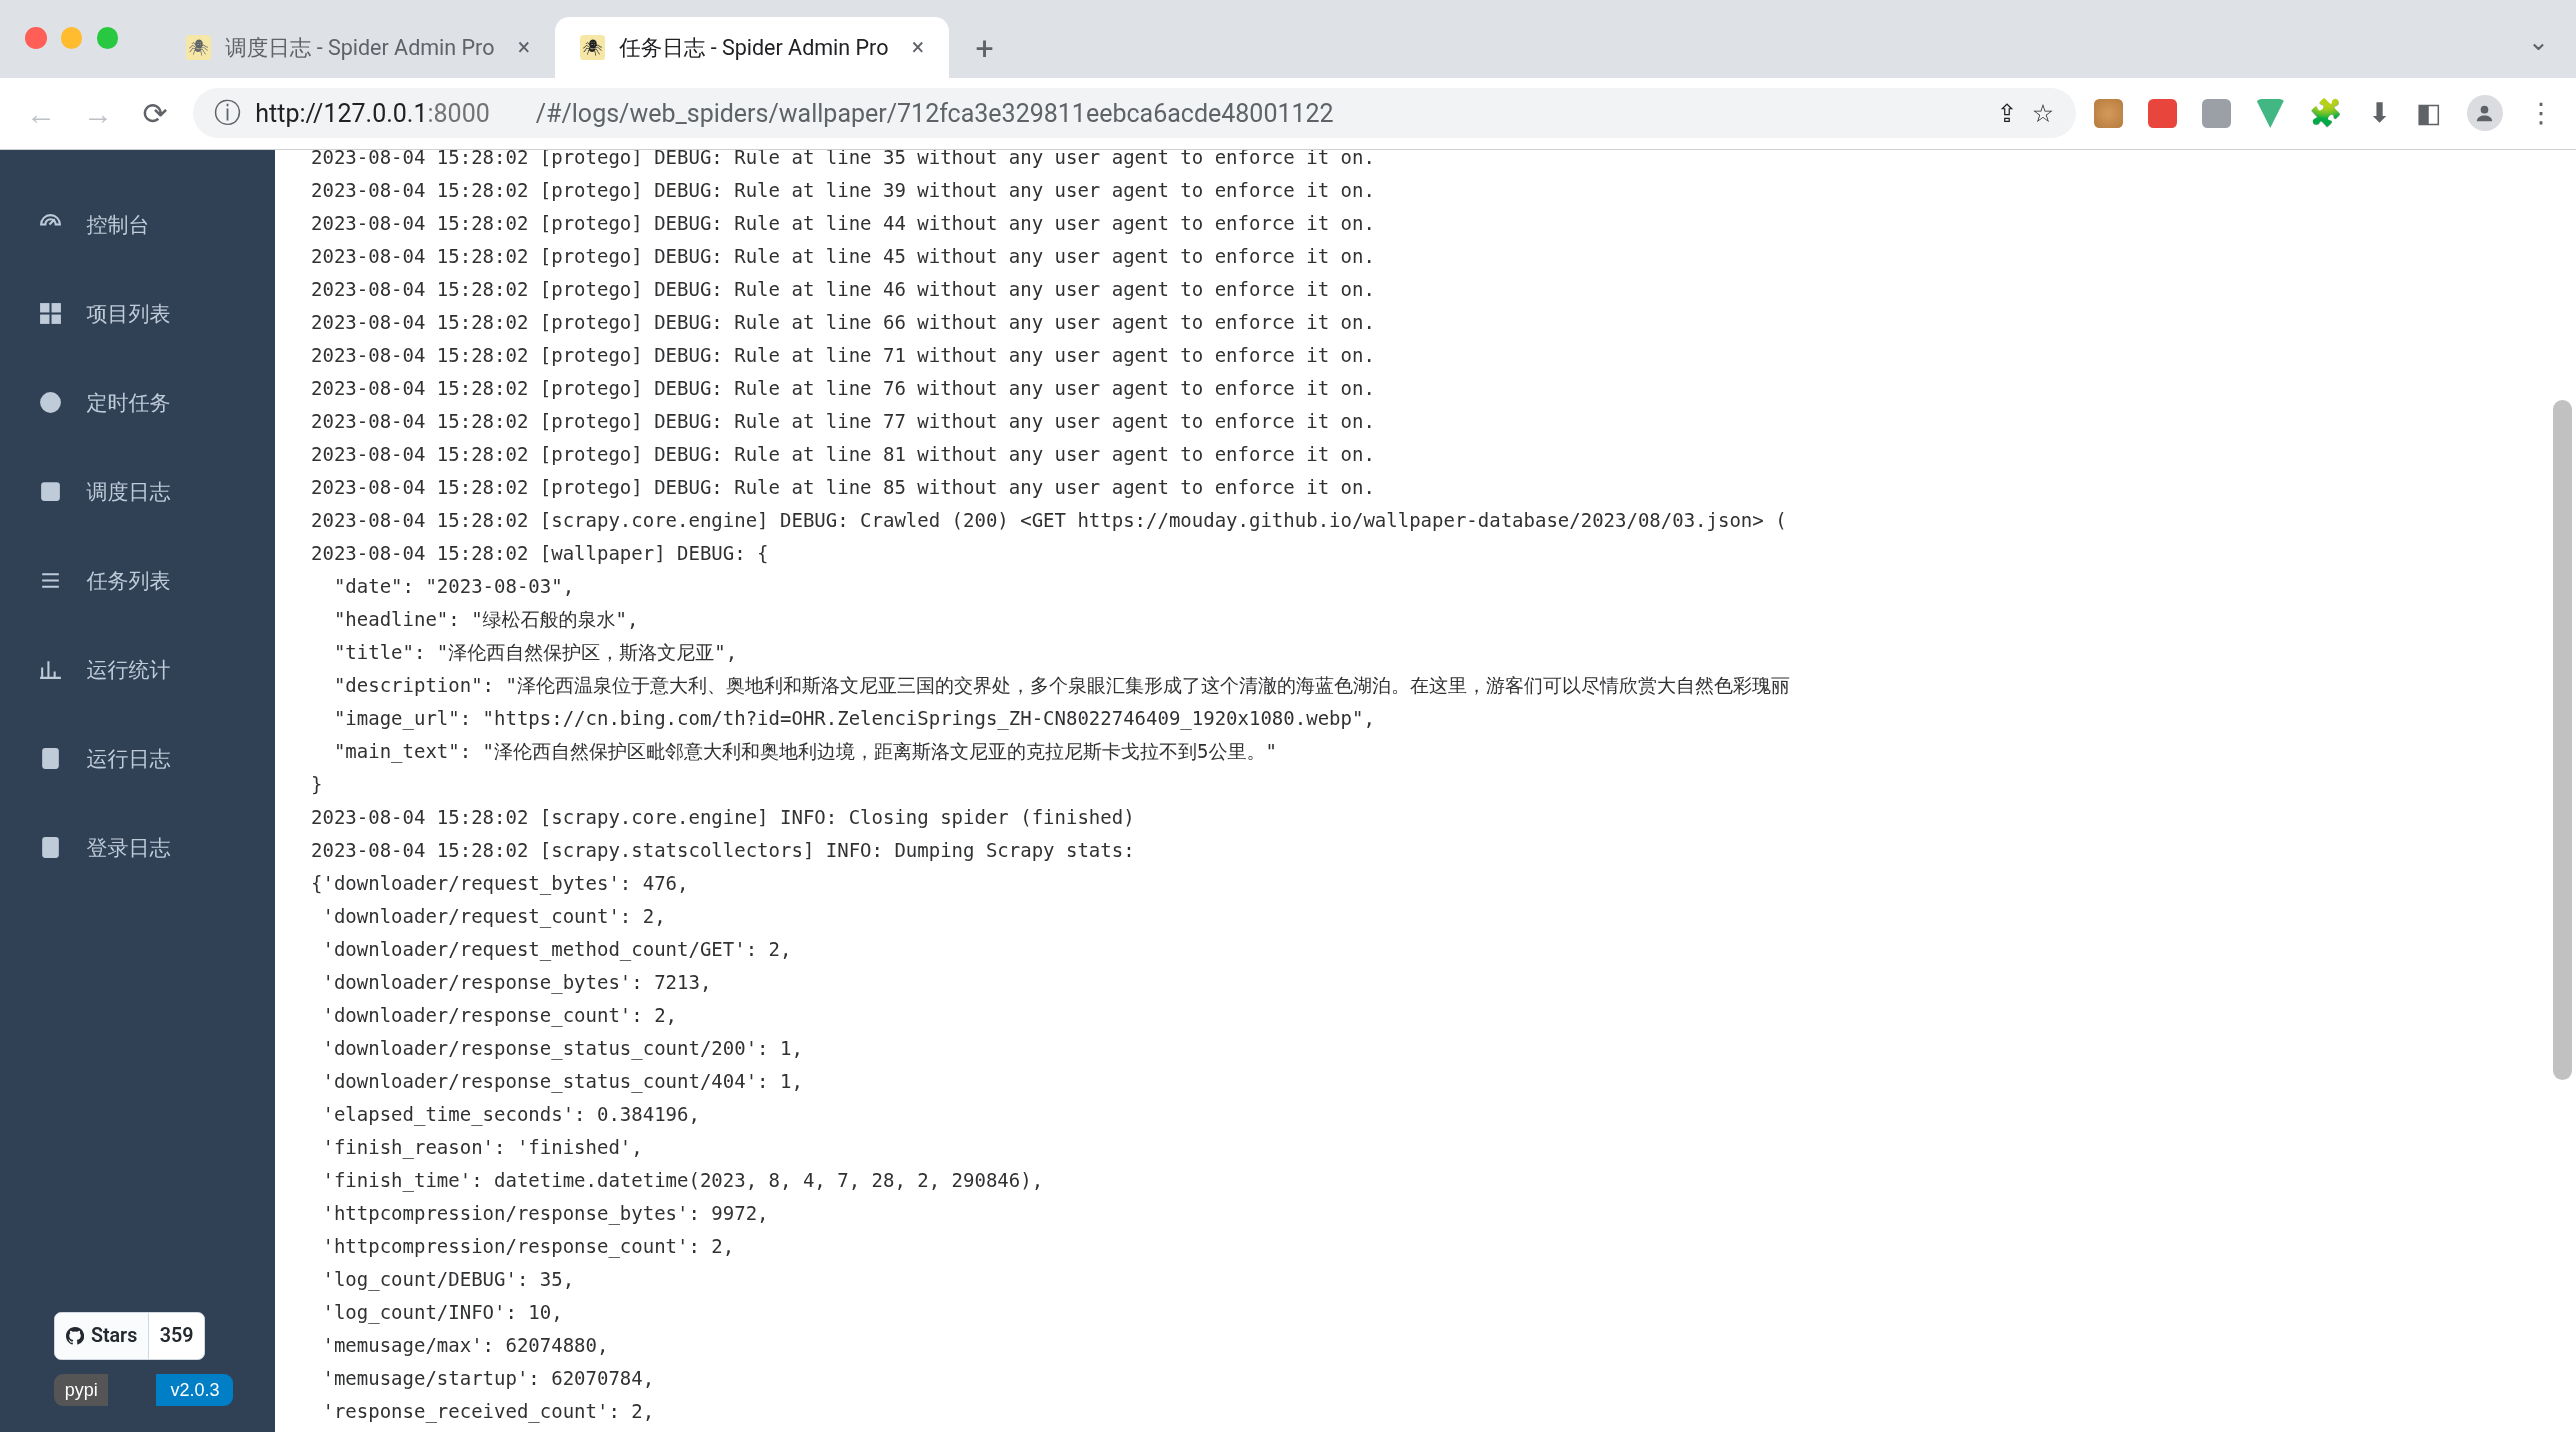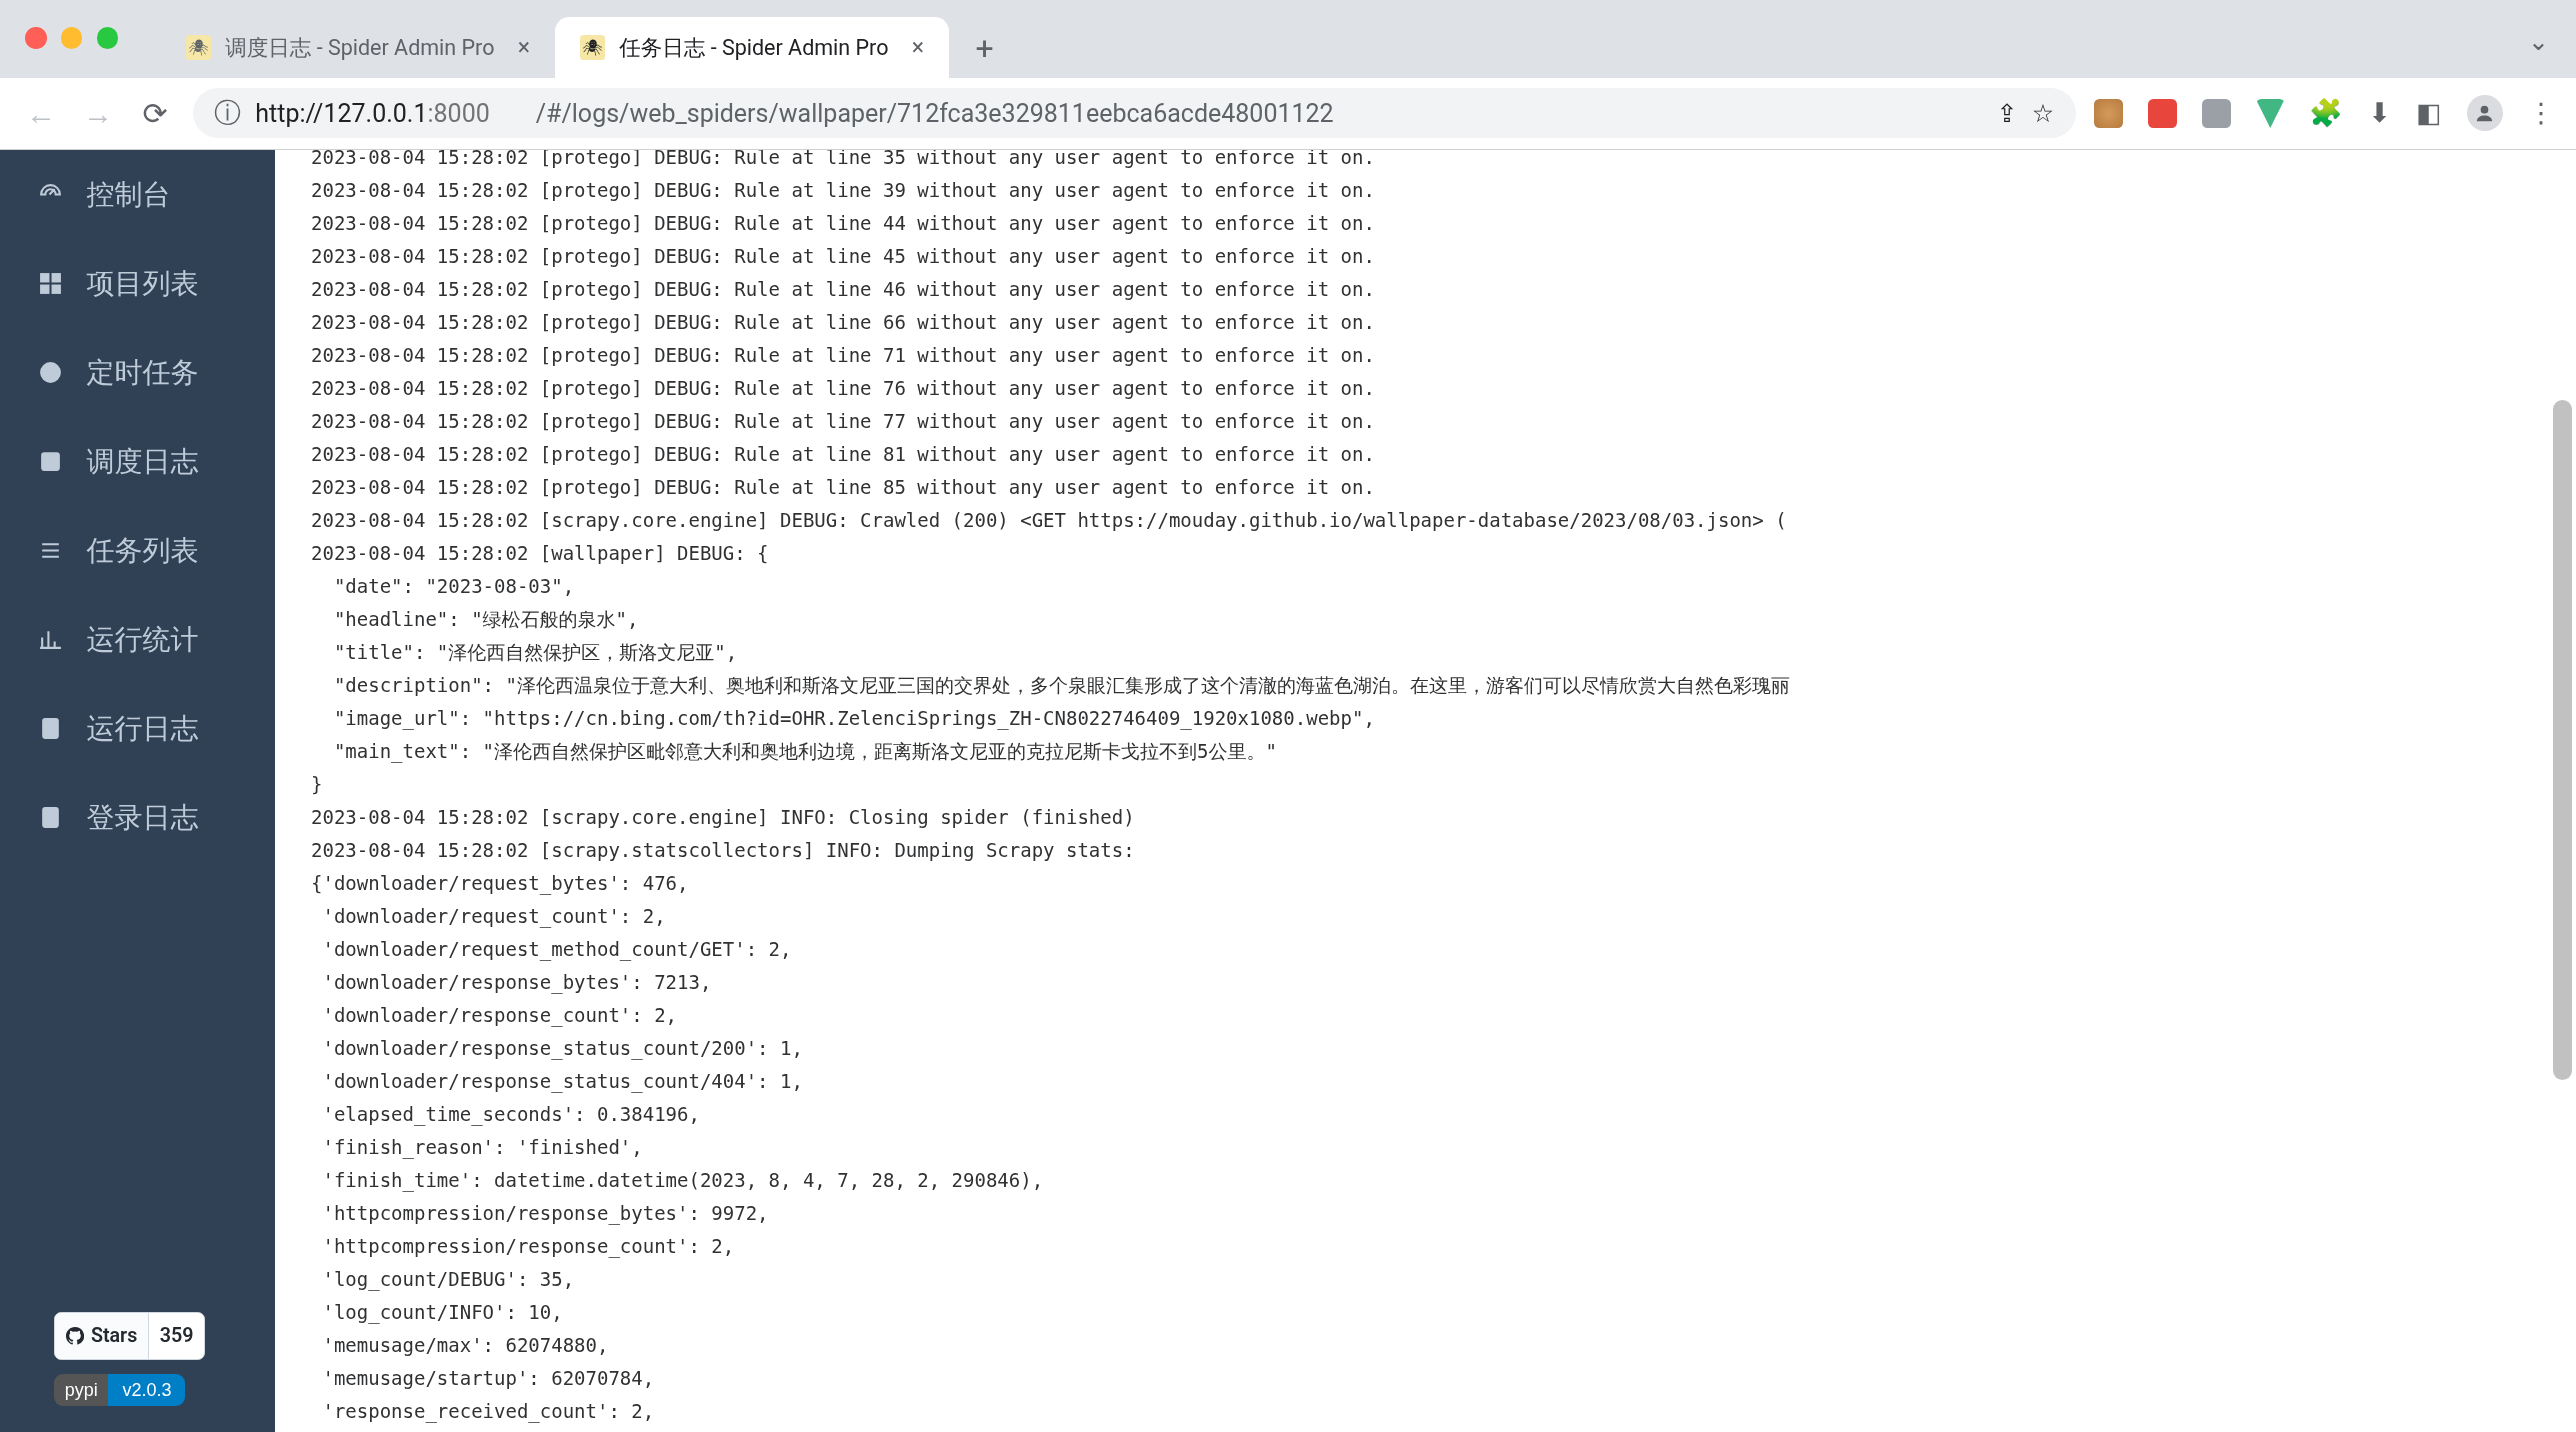--- a/index.html
+++ b/index.html
@@ -36,29 +36,29 @@
   .ext-icon { width: 29px; height: 29px; border-radius: 5.4px; }
   .ext-cookie { background: radial-gradient(#d49a5b,#b57a3d); }
   .ext-red { background: #e8453c; }
   .ext-grey { background: #9aa0a6; }
   .ext-vue { background: #41b883; clip-path: polygon(50% 100%, 0 0, 100% 0); }
   .avatar { width: 36px; height: 36px; border-radius: 50%; background: #dadce0; display:flex; align-items:center; justify-content:center; }
 
   
   .app { display: flex; height: calc(1433px - 150px); width: 100%; }
   .sidebar { width: 275px; background: #304156; color: #bfcbd9; display: flex; flex-direction: column; position: relative; }
-  .sidebar-item { display: flex; align-items: center; gap: 21.5px; padding: 0 36px; height: 89px; font-size: 28px; cursor: pointer; color: #bfcbd9; }
+  .sidebar-item { display: flex; align-items: flex-end; gap: 21.5px; padding: 0 36px; height: 89px; font-size: 21px; cursor: pointer; color: #bfcbd9; }
   .sidebar-item .icon { width: 29px; height: 29px; display: inline-flex; align-items: center; justify-content: center; }
   .sidebar-item .icon svg { width: 25px; height: 25px; fill: currentColor; stroke: currentColor; }
 
   .badges { position: absolute; bottom: 27px; left: 54px; display: flex; flex-direction: column; gap: 14.3px; align-items: flex-start; }
   .gh-badge { display: flex; height: 48px; border-radius: 7.2px; overflow: hidden; background: #fff; border:0.9px solid #d0d7de; font-size: 19.7px; }
   .gh-badge .gh-left { display:flex; align-items:center; gap:7.2px; padding: 0 10.7px; background:#fafbfc; color:#24292f; font-weight:600;}
   .gh-badge .gh-right { display:flex; align-items:center; padding: 0 10.7px; background:#fff; color:#24292f; font-weight:600; border-left:0.9px solid #d0d7de;}
-  .pypi-badge { display:flex; height: 32px; border-radius: 9px; overflow: hidden; font-size: 18px; font-family: Verdana, sans-serif;}
+  .pypi-badge { display:flex; height: 32px; border-radius: 9px; overflow: hidden; font-size: 18px; font-family: Verdana, sans-serif; gap: 48px;}
   .pypi-badge .pl { background:#555; color:#fff; padding:0 10.7px; display:flex; align-items:center;}
   .pypi-badge .pr { background:#007ec6; color:#fff; padding:0 14px; display:flex; align-items:center;}
 
   .content { flex: 1; background: #fff; overflow: hidden; position: relative; }
   .log-pre { font-family: "Menlo", "Consolas", monospace; font-size: 19px; line-height: 33px; white-space: pre; color: #303133; padding: 0 0 0 36px; margin-top: -9px; }
 
   .scrollbar-track { position:absolute; right:0; top:0; width:27px; height:100%; }
   .scrollbar-thumb { position:absolute; right:3.6px; width:19.7px; background:#c1c1c1; border-radius:9.8px; top:250px; height:680px; }
 </style>
 </head>

